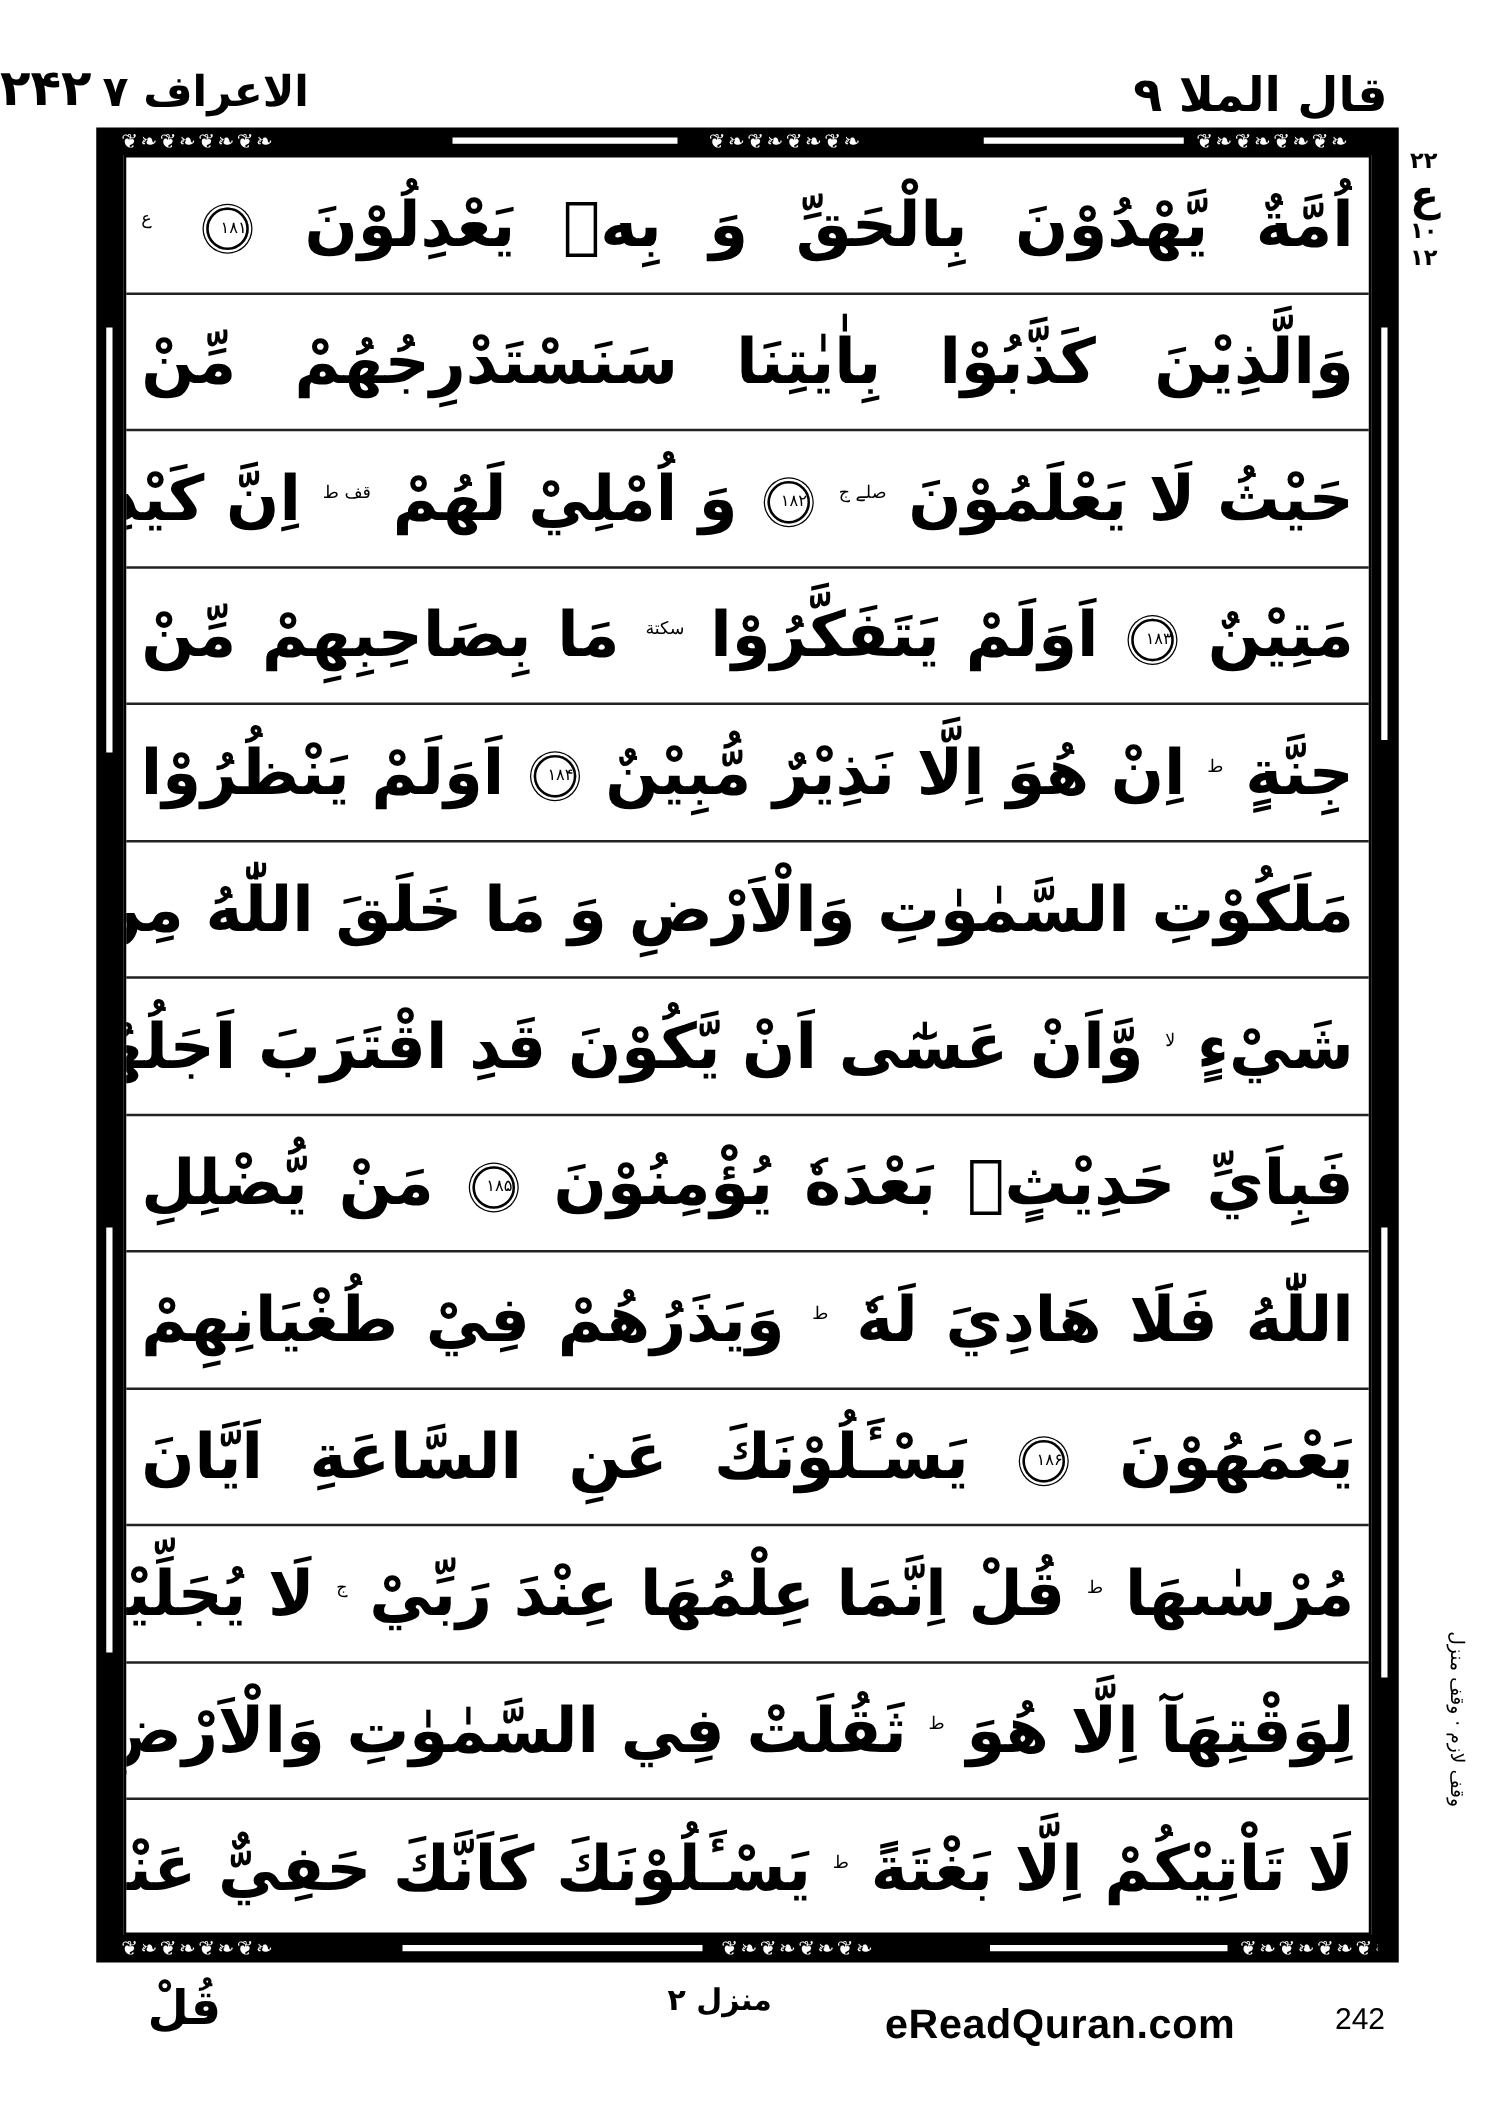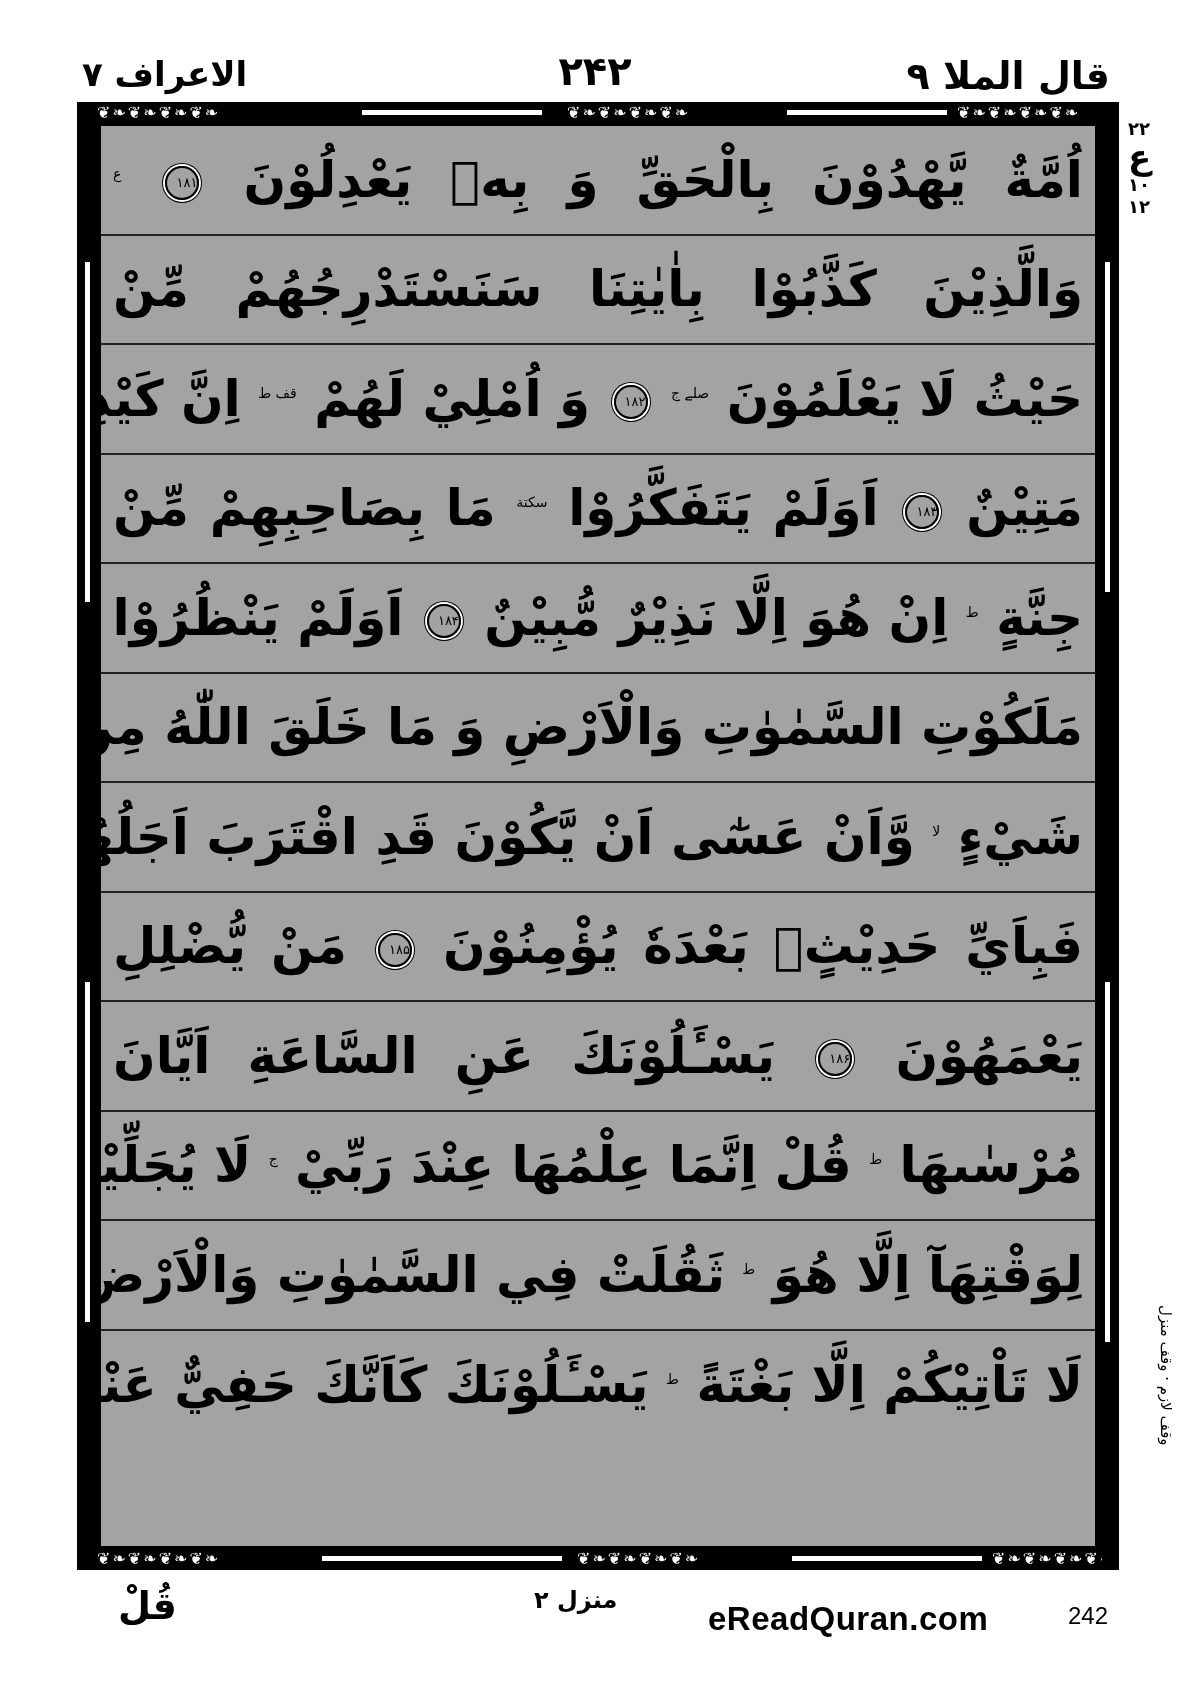--- a/index.html
+++ b/index.html
@@ -2,21 +2,21 @@
 <html><head>
   <meta charset="utf-8">
   <style>
     html, body { margin: 0; padding: 0; background: #ffffff; }
     body {
       width: 1190px; height: 1684px; position: relative; overflow: hidden;
       font-family: "DejaVu Sans", sans-serif; color: #000;
     }
     .header { position: absolute; top: 48px; left: 0; width: 1190px; height: 50px; }
     .hdr-left { position: absolute; left: 82px; top: 6px; font-size: 34px; font-weight: bold; direction: rtl; }
-    .hdr-center { position: absolute; left: 0; width: 1190px; text-align: center; top: 0px; font-size: 40px; font-weight: bold; }
+    .hdr-center { position: absolute; left: 0; width: 1190px; text-align: left; top: 0px; font-size: 40px; font-weight: bold; }
     .hdr-right { position: absolute; right: 80px; top: 6px; font-size: 38px; font-weight: bold; direction: rtl; }
 
     .frame {
       position: absolute; left: 77px; top: 102px; width: 1042px; height: 1468px;
       background: #000; box-sizing: border-box;
     }
     .frame-deco-top, .frame-deco-bottom {
       position: absolute; left: 0; width: 100%; height: 22px;
     }
     .frame-deco-top { top: 0; }
@@ -29,21 +29,21 @@
     }
     .deco-side.left { left: 0; }
     .deco-side.right { right: 0; }
     .deco-vbar { position: absolute; left: 8px; width: 5px; background: #fff; }
     .orn {
       position: absolute; color: #fff; font-size: 16px; letter-spacing: 2px; line-height: 22px;
       white-space: nowrap; overflow: hidden;
     }
     .inner {
       position: absolute; left: 22px; top: 22px; right: 22px; bottom: 22px;
-      background: #a3a3a3; border: 2px solid #000; box-sizing: border-box;
+      background: #ffffff; border: 2px solid #000; box-sizing: border-box;
     }
     .line {
       position: relative; height: 109.5px; border-bottom: 2px solid #222;
       box-sizing: border-box; direction: rtl; text-align: justify;
       display: flex; align-items: center; justify-content: space-between;
       padding: 0 12px; overflow: hidden;
     }
     .line:last-child { border-bottom: none; }
     .line-text {
       font-family: "DejaVu Sans", sans-serif; font-size: 50px; font-weight: bold;
@@ -167,20 +167,27 @@
     </div>
 
     <div class="line">
       <div class="line-text">
         <span>فَبِاَيِّ حَدِيْثٍۭ بَعْدَهٗ يُؤْمِنُوْنَ</span>
         <span class="ayah">۱۸۵</span>
         <span>مَنْ يُّضْلِلِ</span>
       </div>
     </div>
 
+    <div class="line">
+      <div class="line-text">
+        <span>اللّٰهُ فَلَا هَادِيَ لَهٗ</span>
+        <span class="waqf">ط</span>
+        <span>وَيَذَرُهُمْ فِيْ طُغْيَانِهِمْ</span>
+      </div>
+    </div>
 
     <div class="line">
       <div class="line-text">
         <span>يَعْمَهُوْنَ</span>
         <span class="ayah">۱۸۶</span>
         <span>يَسْـَٔلُوْنَكَ عَنِ السَّاعَةِ اَيَّانَ</span>
       </div>
     </div>
 
     <div class="line">

